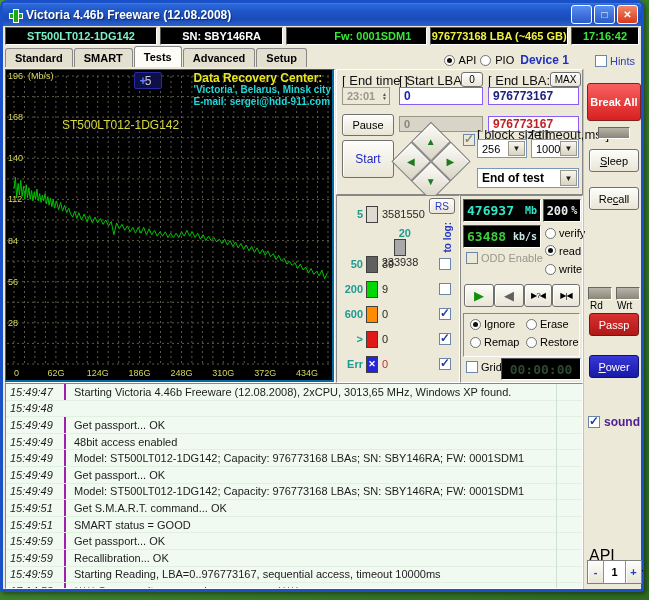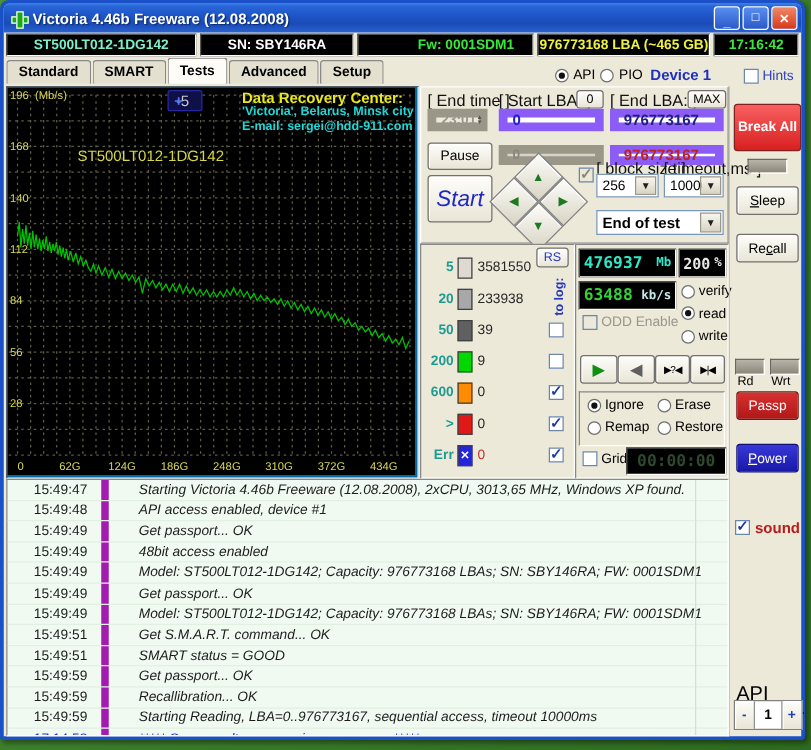--- a/index.html
+++ b/index.html
@@ -42,21 +42,21 @@
   .checkbox.dis{background:#ece9d8;}
   .checkbox.dis.on::after{color:#8a867a;}
   .btn{background:linear-gradient(180deg,#fdfdfa,#e9e5d6);border:1px solid #707070;border-radius:3px;
        box-shadow:inset 1px 1px 0 #fff;display:flex;align-items:center;justify-content:center;font-size:11px;}
   .lcd{background:#000;border:1px solid;border-color:#555 #fff #fff #555;display:flex;align-items:center;
        font-family:"DejaVu Sans Mono",monospace;font-weight:bold;text-align:right;}
   .combo{background:#fff;border:1px solid #7a96b8;display:flex;align-items:center;position:relative;padding-left:4px;box-sizing:border-box;}
   .combo .arrow{position:absolute;right:1px;top:1px;bottom:1px;width:15px;background:linear-gradient(180deg,#f8f6ee,#d8d4c4);
        border:1px solid #9a96886;border:1px solid #9a9688;display:flex;align-items:center;justify-content:center;font-size:8px;color:#202020;}
   .flabel{font-size:13px;color:#101010;white-space:nowrap;}
-  .input{background:#fff;border:7px solid #8b5cf6;display:flex;align-items:center;padding-left:4px;box-sizing:border-box;font-weight:bold;}
+  .input{background:#fff;border:1px solid #8b5cf6;display:flex;align-items:center;padding-left:4px;box-sizing:border-box;font-weight:bold;}
   
   .graph{position:absolute;left:2px;top:66px;width:328px;height:312px;background:#0369a1;border:1px solid;border-color:#555 #fff #fff #555;}
   .scalectl{position:absolute;left:128px;top:2px;height:15px;display:flex;align-items:center;background:#101048;border:1px solid #2828a0;border-radius:2px;}
   .scalectl .sbtn{width:16px;height:13px;display:flex;align-items:center;justify-content:center;color:#5a7af8;font-weight:bold;font-size:12px;}
   .scalectl .sval{width:26px;text-align:center;color:#c8c8c8;font-size:12px;}
   .watermark{position:absolute;right:3px;top:2px;text-align:left;line-height:12px;white-space:nowrap;}
   .wm0{color:#e8e820;font-weight:bold;font-size:12px;}
   .wm1,.wm2{color:#20d8d8;font-weight:bold;font-size:10px;}
   .model-label{position:absolute;left:56px;top:48px;color:#d8d840;font-size:12px;}
   
@@ -80,22 +80,22 @@
         border:1px solid #808080;box-shadow:inset 1px 1px 0 #fff;display:flex;align-items:center;justify-content:center;}
   .dbtn span{transform:rotate(-45deg);color:#1e7a1e;font-size:10px;}
   
   .sidebar{position:absolute;left:580px;top:66px;width:58px;height:520px;border-left:1px solid #c8c4b4;}
   .sbtn{position:absolute;display:flex;align-items:center;justify-content:center;font-size:11px;border-radius:3px;}
   .ind{position:absolute;background:linear-gradient(180deg,#b8b4a8,#8a867a);border:1px solid;border-color:#666 #fff #fff #666;}
   
   .log{position:absolute;left:2px;top:380px;width:576px;height:204px;background:#f1faf1;
        border:1px solid;border-color:#888 #fff #fff #888;overflow:hidden;font-size:11px;}
   .logrow{display:flex;height:15.6px;align-items:center;border-bottom:1px solid #e2f0e2;color:#1c1c1c;}
-  .logtime{width:54px;padding-left:21px;flex:none;}
-  .logmsg{padding-left:24px;border-left:6px solid #a21caf;white-space:nowrap;overflow:hidden;flex:1;height:100%;display:flex;align-items:center;font-style:italic;}
+  .logtime{width:54px;padding-left:4px;flex:none;font-style:italic;}
+  .logmsg{padding-left:8px;border-left:2px solid #a21caf;white-space:nowrap;overflow:hidden;flex:1;height:100%;display:flex;align-items:center;}
   .logrow.hl .logmsg,.logrow.hl .logtime{color:#2030cc;}
   .logvline{position:absolute;left:550px;top:0;bottom:0;width:1px;background:#cfe2cf;}
 </style>
 </head>
 <body>
 
 <div class="window">
 
   <div class="titlebar">
     <div class="title-icon">
@@ -235,21 +235,21 @@
           <span>▼</span>
         </span>
     </div>
     <div class="input" style="position:absolute;left:62px;top:17px;width:84px;height:18px;color:#2020c0;font-size:12px;">0</div>
     <div class="input" style="position:absolute;left:151px;top:17px;width:91px;height:18px;color:#202080;font-size:12px;">976773167</div>
 
     <div class="btn" style="position:absolute;left:5px;top:44px;width:50px;height:20px;">Pause</div>
     <div class="input" style="position:absolute;left:62px;top:46px;width:84px;height:16px;background:#d8d4c8;color:#8a867a;border-color:#9a9688;">0</div>
     <div class="input" style="position:absolute;left:151px;top:46px;width:91px;height:16px;color:#c02020;font-size:12px;">976773167</div>
 
-    <div class="btn" style="position:absolute;left:5px;top:70px;width:50px;height:36px;color:#2028c0;font-size:18px;font-style:italic;">Start</div>
+    <div class="btn" style="position:absolute;left:5px;top:70px;width:50px;height:36px;color:#2028c0;font-size:12px;">Start</div>
 
     <div class="diamond">
       <div class="dbtn" style="left:1px;top:1px;">
           <span>▲</span>
         </div>
       <div class="dbtn" style="left:29px;top:1px;">
           <span>▶</span>
         </div>
       <div class="dbtn" style="left:1px;top:29px;">
           <span>◀</span>
@@ -278,21 +278,21 @@
 
   <div class="counters">
     <div class="btn" style="position:absolute;right:4px;top:2px;width:24px;height:14px;color:#2838c0;font-size:10px;">RS</div>
     <div class="tolog">to log:</div>
     <div id="counter-rows">
         <div class="crow" style="top: 6px;">
           <span class="clabel">5</span>
           <span class="cblock" style="background: rgb(222, 218, 210);"></span>
           <span class="ccount">3581550</span>
         </div>
-        <div class="crow" style="top: 31px;">
+        <div class="crow" style="top: 31px; flex-direction: column;">
           <span class="clabel">20</span>
           <span class="cblock" style="background: rgb(168, 168, 168);"></span>
           <span class="ccount">233938</span>
         </div>
         <div class="crow" style="top: 56px;">
           <span class="clabel">50</span>
           <span class="cblock" style="background: rgb(96, 96, 96);"></span>
           <span class="ccount">39</span>
           <span class="checkbox ccheck"></span>
         </div>
@@ -397,39 +397,38 @@
     <div class="sbtn btn" style="left:5px;top:80px;width:48px;height:21px;"><u>S</u>leep</div>
     <div class="sbtn btn" style="left:5px;top:118px;width:48px;height:21px;">Re<u>c</u>all</div>
     <div class="ind" style="left:4px;top:218px;width:22px;height:11px;"></div>
     <div class="ind" style="left:32px;top:218px;width:22px;height:11px;"></div>
     <span style="position:absolute;left:6px;top:231px;font-size:10px;">Rd</span>
     <span style="position:absolute;left:33px;top:231px;font-size:10px;">Wrt</span>
     <div class="sbtn" style="left:5px;top:244px;width:48px;height:21px;background:linear-gradient(180deg,#d83030,#b01818);border:1px solid #701818;color:#fff;">Passp</div>
     <div class="sbtn" style="left:5px;top:286px;width:48px;height:21px;background:linear-gradient(180deg,#3838d8,#1818a8);border:1px solid #101070;color:#fff;"><u>P</u>ower</div>
     <div style="position:absolute;left:4px;top:346px;display:flex;align-items:center;gap:4px;">
       <span class="checkbox on"></span>
-      <span style="font-weight:bold;color:#b91c1c;font-size:12px;">sound</span>
+      <span style="font-weight:bold;color:#4c1d95;font-size:12px;">sound</span>
     </div>
     <span style="position:absolute;left:5px;top:478px;font-size:16px;">API number</span>
     <div style="position:absolute;left:3px;top:491px;width:53px;height:22px;display:flex;border:1px solid #808080;background:#fff;">
       <div class="btn" style="width:15px;border:none;border-right:1px solid #909090;border-radius:0;color:#2040c0;font-weight:bold;">-</div>
       <div style="flex:1;display:flex;align-items:center;justify-content:center;font-weight:bold;">1</div>
       <div class="btn" style="width:15px;border:none;border-left:1px solid #909090;border-radius:0;color:#2040c0;font-weight:bold;">+</div>
     </div>
   </div>
 
   <div class="log">
     <div id="log-rows">
         <div class="logrow">
           <span class="logtime">15:49:47</span>
           <span class="logmsg">Starting Victoria 4.46b Freeware (12.08.2008), 2xCPU, 3013,65 MHz, Windows XP found.</span>
         </div>
         <div class="logrow">
           <span class="logtime">15:49:48</span>
-          <span class="logmsg">API access enabled, device #1</span>
         </div>
         <div class="logrow">
           <span class="logtime">15:49:49</span>
           <span class="logmsg">Get passport... OK</span>
         </div>
         <div class="logrow">
           <span class="logtime">15:49:49</span>
           <span class="logmsg">48bit access enabled</span>
         </div>
         <div class="logrow">

